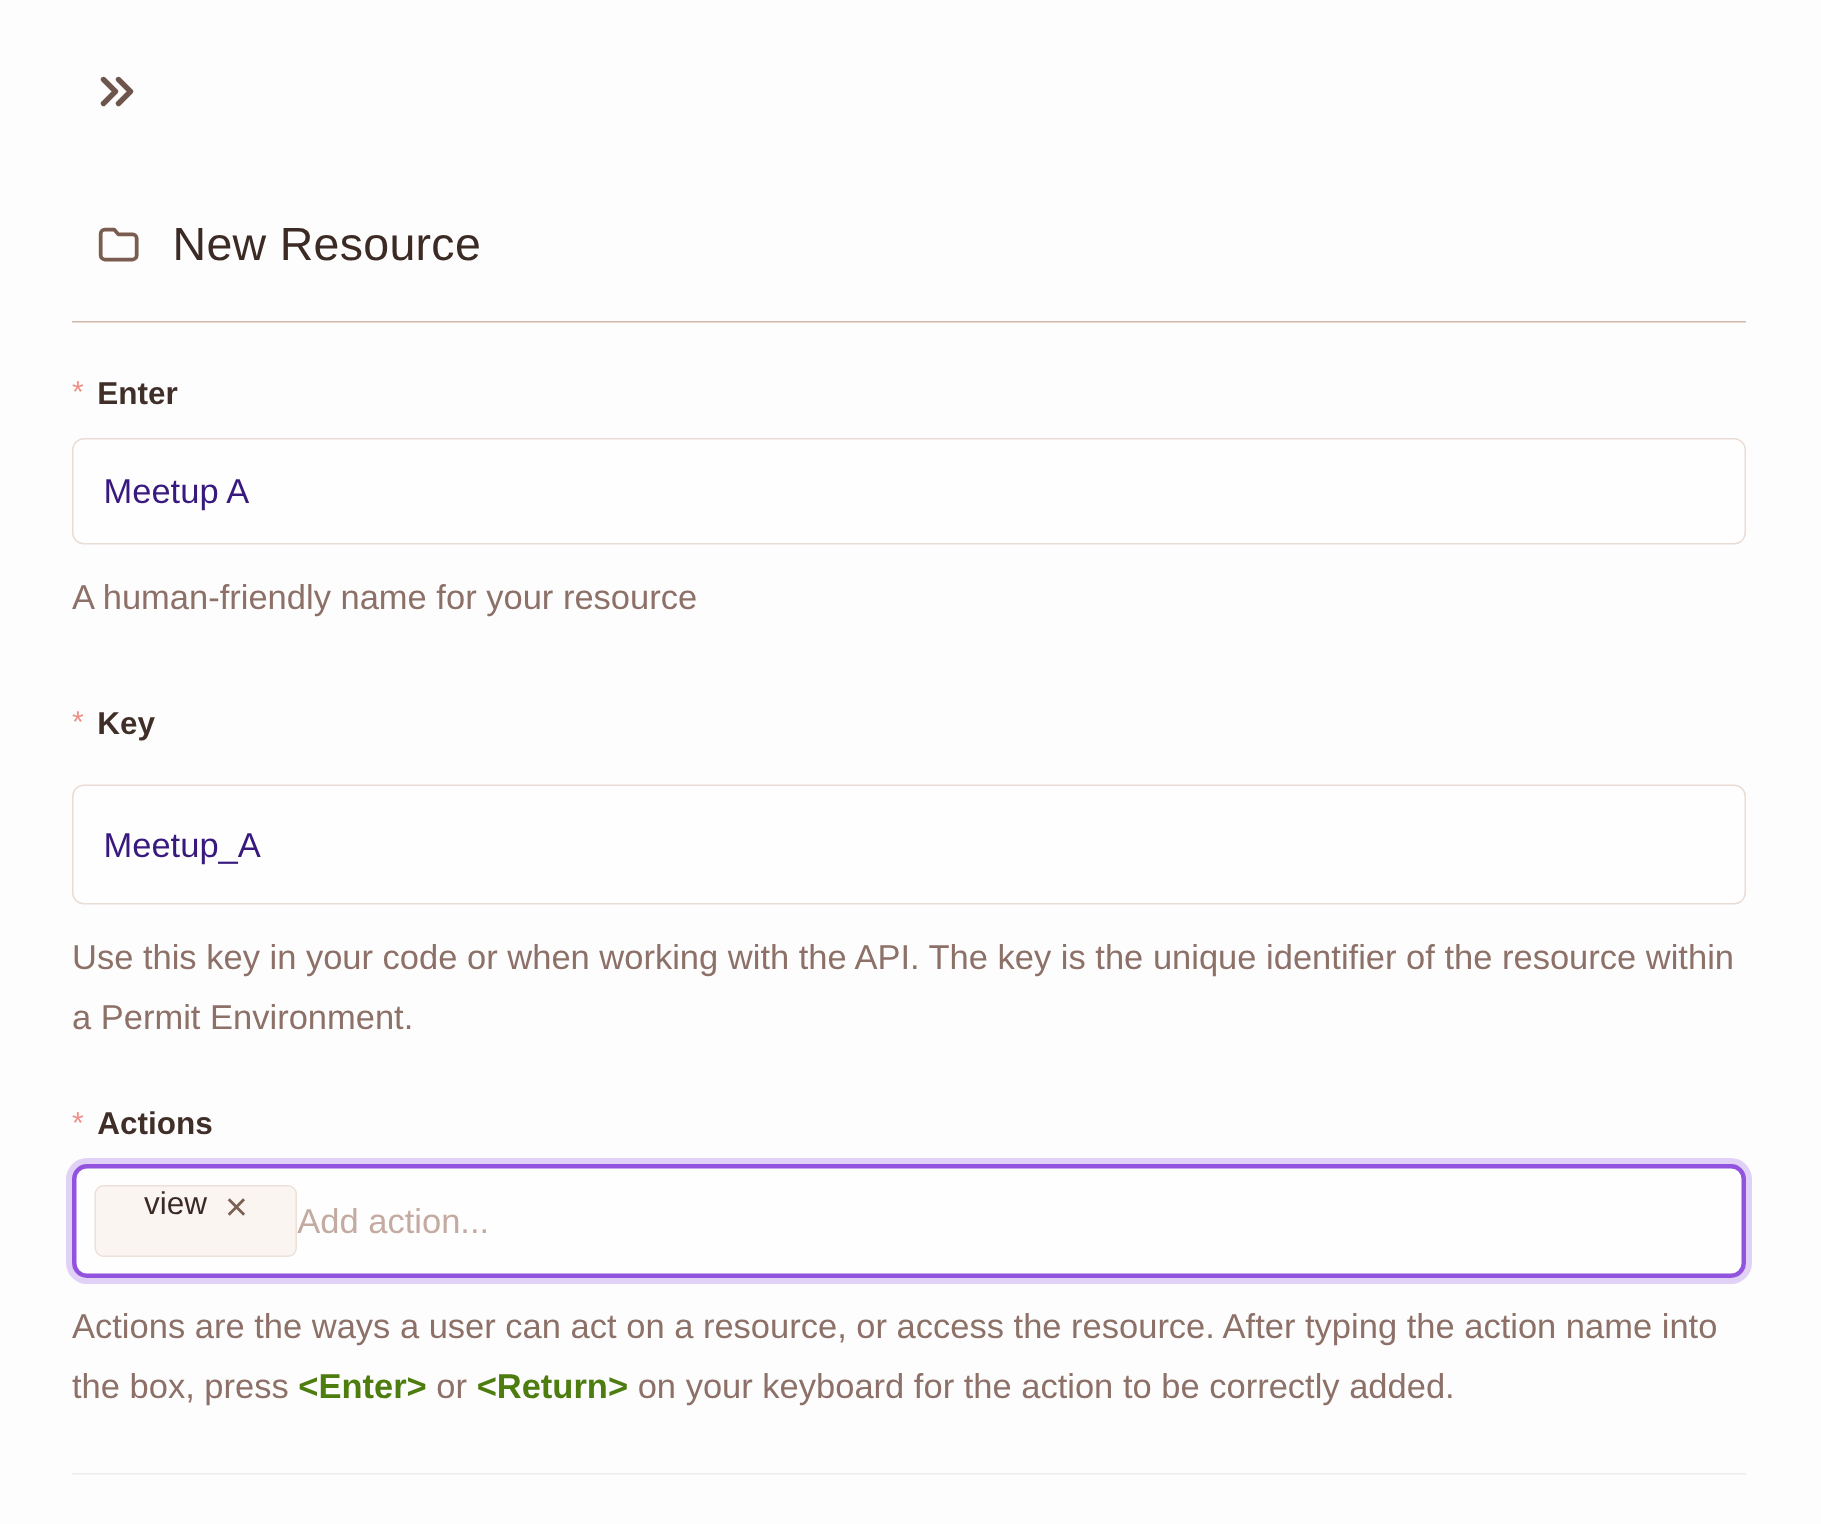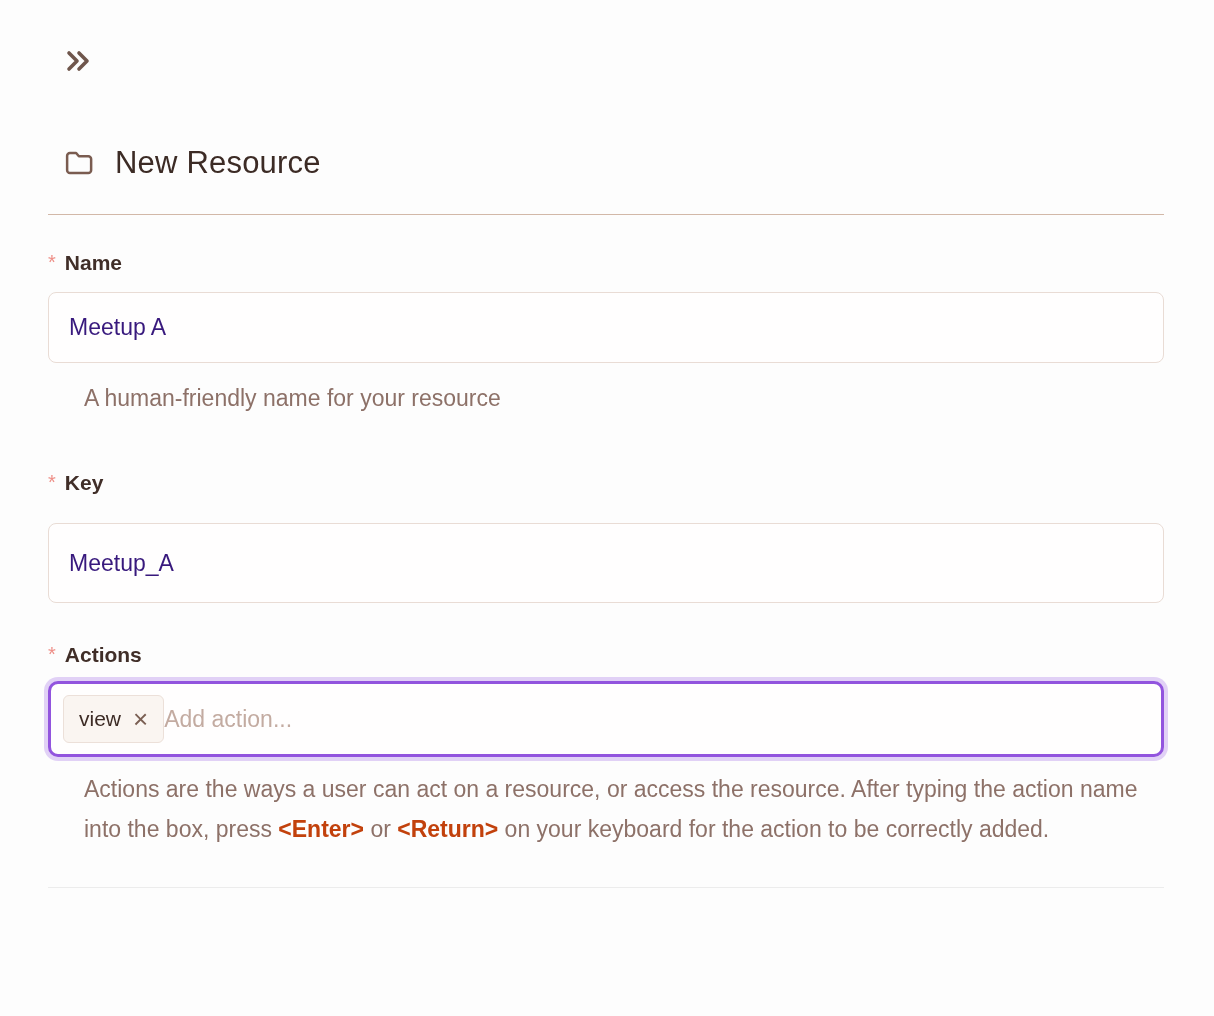--- a/index.html
+++ b/index.html
@@ -63,37 +63,36 @@
     font-family: "Liberation Sans", sans-serif;
     font-size: 23px; color: #38197d;
     outline: none;
   }
   input.key-input { margin-top: 24px; height: 80px; }
 
   .help-text {
     margin-top: 15px;
     font-size: 23px; line-height: 40px; color: #8d7168;
     font-weight: 400;
-    margin-left: 36px;
   }
-  .help-text b { font-weight: 700; color: #c2410c; }
+  .help-text b { font-weight: 700; color: #4d7c0f; }
 
   
   .tag-input {
     margin-top: 10px;
     width: 100%; height: 76px;
     border: 3px solid #9254de; border-radius: 10px;
     box-shadow: 0 0 0 4px rgba(154, 98, 229, 0.28);
     background: #fffefe;
     display: flex; align-items: center;
     padding: 0 12px;
   }
   .tag-chip {
-    display: inline-flex; align-items: center; gap: 12px;
-    height: 48px; padding: 0 15px;
+    display: inline-flex; align-items: flex-start; gap: 12px;
+    height: 48px; padding: 0 32px;
     background: #faf5f1;
     border: 1px solid #ece0d9; border-radius: 6px;
     font-size: 21px; color: #3c2b25;
     cursor: default;
   }
   .tag-chip .remove-x {
     font-size: 26px; line-height: 1; color: #7a5f53;
     cursor: pointer; font-weight: 400;
   }
   .tag-input input.inner-input {
@@ -126,31 +125,32 @@
       </svg>
     </span>
     <h1 class="page-title">New Resource</h1>
   </div>
 
   <hr class="divider-top">
 
   
   <div class="field-label lbl-name">
     <span class="req-mark">*</span>
-    <span>Name</span>
+    <span>Enter</span>
   </div>
   <input class="text-input" type="text" value="Meetup A" style="">
   <p class="help-text">A human-friendly name for your resource</p>
 
   
   <div class="field-label lbl-key">
     <span class="req-mark">*</span>
     <span>Key</span>
   </div>
   <input class="text-input key-input" type="text" value="Meetup_A" style="">
+  <p class="help-text">Use this key in your code or when working with the API. The key is the unique identifier of the resource within a Permit Environment.</p>
 
   
   <div class="field-label lbl-actions">
     <span class="req-mark">*</span>
     <span>Actions</span>
   </div>
   <div class="tag-input">
     <span class="tag-chip">
       <span>view</span>
       <span class="remove-x">×</span>

